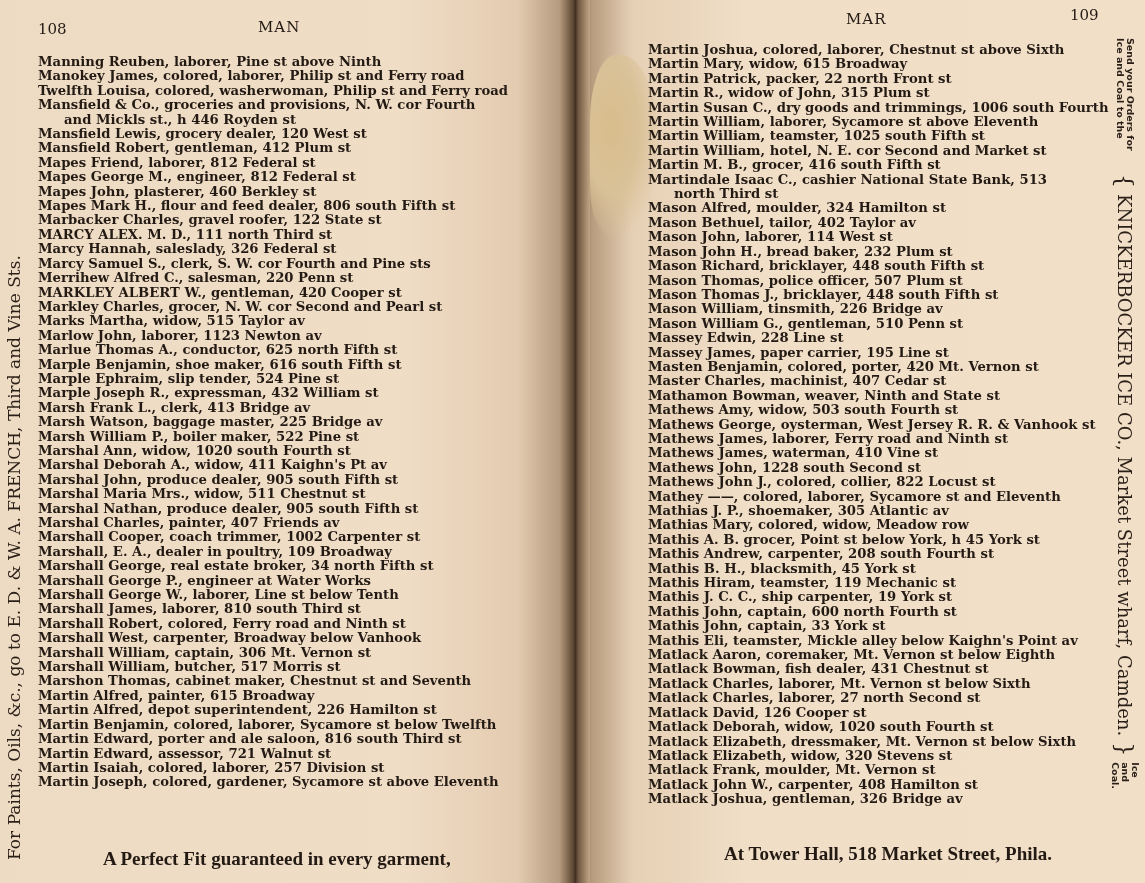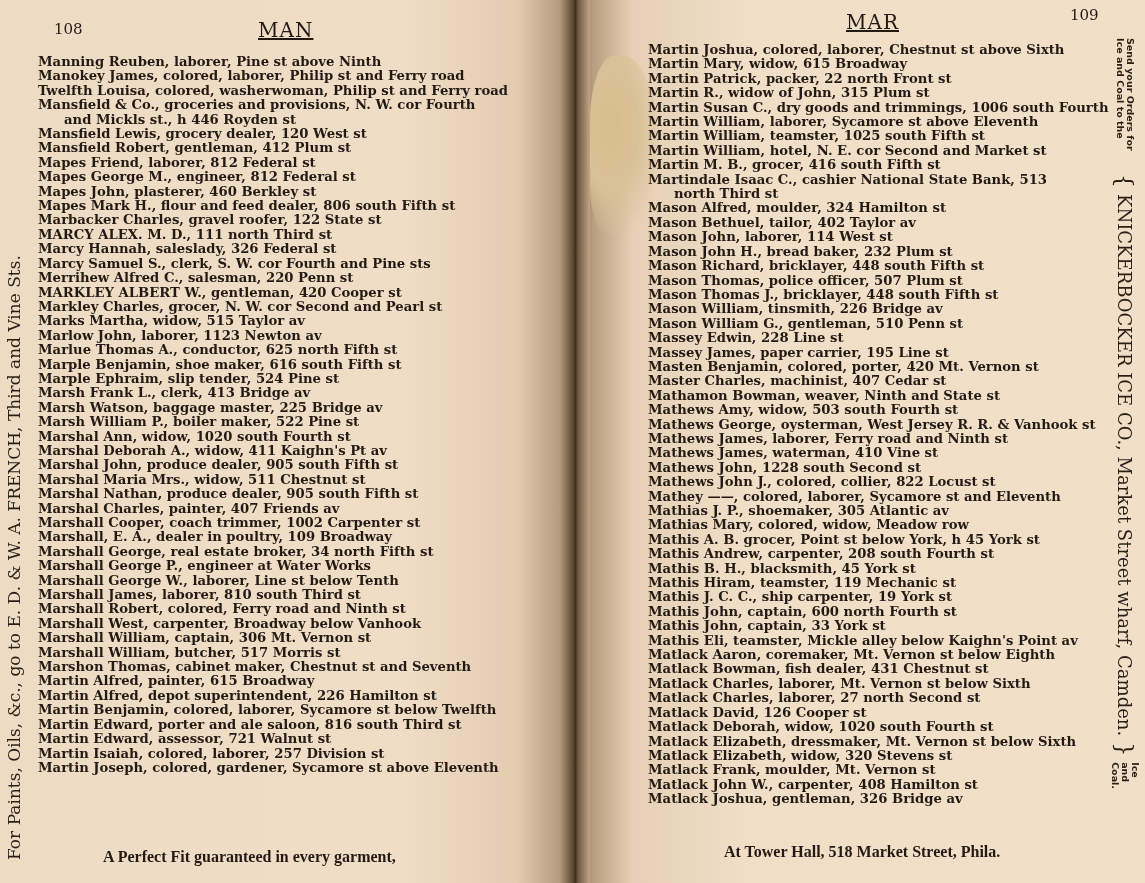--- a/index.html
+++ b/index.html
@@ -21,28 +21,28 @@
   .gutter {
     position: absolute; left: 560px; top: 0; width: 30px; height: 883px;
     background: linear-gradient(to right, #b3977a 0%, #5c4632 45%, #3b2b1f 50%, #6e5640 60%, #c2a685 100%);
   }
   .stain {
     position: absolute; left: 590px; top: 55px; width: 70px; height: 180px;
     background: radial-gradient(ellipse at 30% 40%, #d8bd8c 0%, #d9c197 40%, rgba(230,210,170,0) 75%);
     border-radius: 40% 60% 50% 30%;
   }
   .pnum { position: absolute; top: 20px; font-size: 15px; }
-  .runhead { position: absolute; top: 18px; font-size: 20px; letter-spacing: 1px; text-decoration: underline; }
+  .runhead { position: absolute; top: 18px; font-size: 15px; letter-spacing: 1px; }
   .entries { position: absolute; margin: 0; padding: 0; list-style: none;
     font-size: 13.2px; line-height: 14.4px; font-weight: bold; }
   .entries li { white-space: nowrap; }
   .entries li.wrap { white-space: normal; }
   .left-list { left: 38px; top: 55px; width: 460px; }
   .right-list { left: 648px; top: 43px; width: 420px; }
-  .footer { position: absolute; font-weight: bold; font-size: 16px;
+  .footer { position: absolute; font-weight: bold; font-size: 19px;
     font-family: "Liberation Serif", serif; }
   .vert-left {
     position: absolute; left: 4px; top: 860px; transform-origin: 0 0; transform: rotate(-90deg);
     font-size: 17px; white-space: nowrap; color: #2a1f17;
   }
   .vert-right {
     position: absolute; left: 1118px; top: 38px; transform-origin: 0 0; transform: rotate(90deg) translateY(-22px);
     white-space: nowrap; color: #2a1f17; display: flex; align-items: center; gap: 6px;
   }
   .vr-small { font-size: 9.5px; font-weight: bold; line-height: 10px; font-family: "DejaVu Sans", sans-serif; }
@@ -51,21 +51,21 @@
 </style>
 </head>
 <body>
 
 <div class="spread">
   <div class="page page-left"></div>
   <div class="page page-right"></div>
   <div class="gutter"></div>
   <div class="stain"></div>
 
-  <div class="pnum" style="left:38px;margin-left:16px;">108</div>
+  <div class="pnum" style="left:38px;">108</div>
   <div class="runhead" style="left:258px;">MAN</div>
   <ul class="entries left-list" id="left-list">
       <li>Manning Reuben, laborer, Pine st above Ninth</li>
       <li>Manokey James, colored, laborer, Philip st and Ferry road</li>
       <li>Twelfth Louisa, colored, washerwoman, Philip st and Ferry road</li>
       <li class="wrap" style="padding-left: 26px; text-indent: -26px;">Mansfield &amp; Co., groceries and provisions, N. W. cor Fourth and Mickls st., h 446 Royden st</li>
       <li>Mansfield Lewis, grocery dealer, 120 West st</li>
       <li>Mansfield Robert, gentleman, 412 Plum st</li>
       <li>Mapes Friend, laborer, 812 Federal st</li>
       <li>Mapes George M., engineer, 812 Federal st</li>
@@ -76,20 +76,21 @@
       <li>Marcy Hannah, saleslady, 326 Federal st</li>
       <li>Marcy Samuel S., clerk, S. W. cor Fourth and Pine sts</li>
       <li>Merrihew Alfred C., salesman, 220 Penn st</li>
       <li>MARKLEY ALBERT W., gentleman, 420 Cooper st</li>
       <li>Markley Charles, grocer, N. W. cor Second and Pearl st</li>
       <li>Marks Martha, widow, 515 Taylor av</li>
       <li>Marlow John, laborer, 1123 Newton av</li>
       <li>Marlue Thomas A., conductor, 625 north Fifth st</li>
       <li>Marple Benjamin, shoe maker, 616 south Fifth st</li>
       <li>Marple Ephraim, slip tender, 524 Pine st</li>
+      <li>Marple Joseph R., expressman, 432 William st</li>
       <li>Marsh Frank L., clerk, 413 Bridge av</li>
       <li>Marsh Watson, baggage master, 225 Bridge av</li>
       <li>Marsh William P., boiler maker, 522 Pine st</li>
       <li>Marshal Ann, widow, 1020 south Fourth st</li>
       <li>Marshal Deborah A., widow, 411 Kaighn's Pt av</li>
       <li>Marshal John, produce dealer, 905 south Fifth st</li>
       <li>Marshal Maria Mrs., widow, 511 Chestnut st</li>
       <li>Marshal Nathan, produce dealer, 905 south Fifth st</li>
       <li>Marshal Charles, painter, 407 Friends av</li>
       <li>Marshall Cooper, coach trimmer, 1002 Carpenter st</li>

